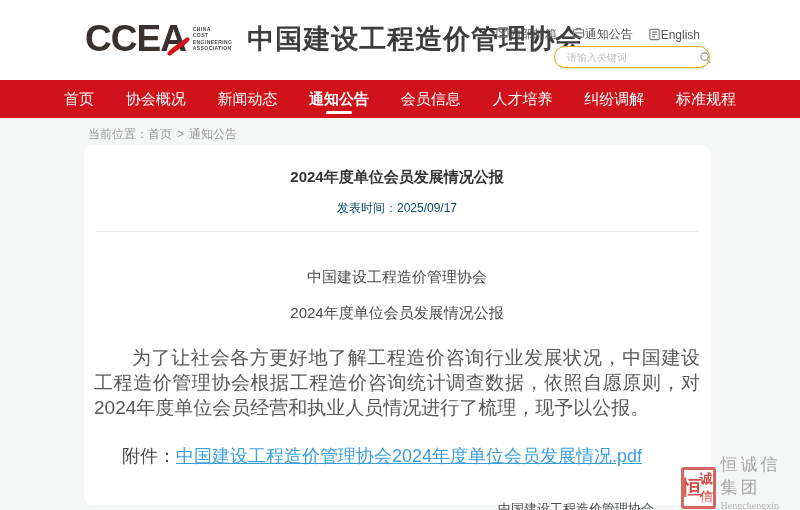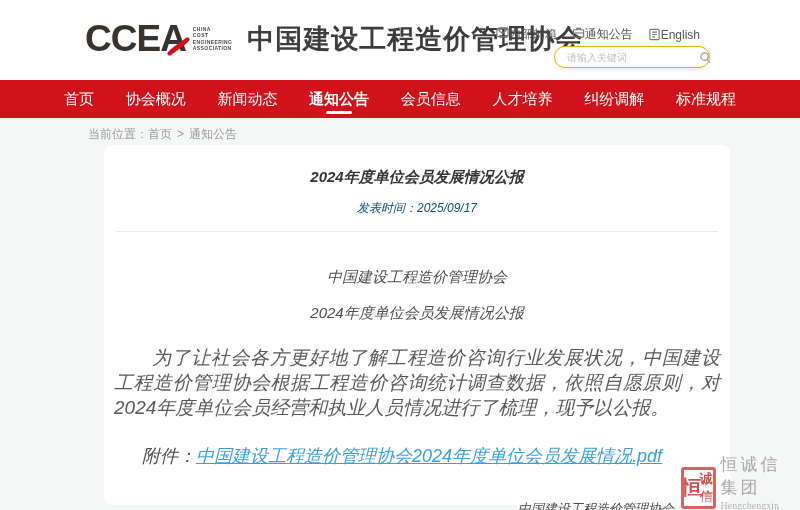--- a/index.html
+++ b/index.html
@@ -61,22 +61,22 @@
     width:26px; height:3px; background:#fff; border-radius:2px; display:block;
   }
 
   
   .page-body { position:absolute; top:118px; left:0; width:800px; height:392px; background:#f5f6f6; }
   .breadcrumb { position:absolute; left:88px; top:8px; font-size:12px; color:#999; }
   .breadcrumb a { color:#999; text-decoration:none; cursor:pointer; }
   .breadcrumb .sep { margin:0 5px; }
 
   .card {
-    position:absolute; left:104px; top:27px; width:626px; height:360px;
-    background:#fff; border-radius:8px;font-style:italic;
+    position:absolute; left:84px; top:27px; width:626px; height:360px;
+    background:#fff; border-radius:8px;
   }
   .article-title { margin-top:23px; text-align:center; font-size:15px; font-weight:700; color:#333; }
   .article-date { margin-top:13px; text-align:center; font-size:12px; color:#0c4a6e; }
   .divider { margin:14px 12px 0 12px; border-top:1px solid #e9e9e9; }
   .body-h1 { margin-top:36px; text-align:center; font-size:15px; color:#4c4c4c; }
   .body-h2 { margin-top:17px; text-align:center; font-size:15px; color:#4c4c4c; }
   .body-para {
     margin:22px 10px 0 10px; text-indent:2em; font-size:19px; color:#595959;
     line-height:25px; text-align:justify;
   }

